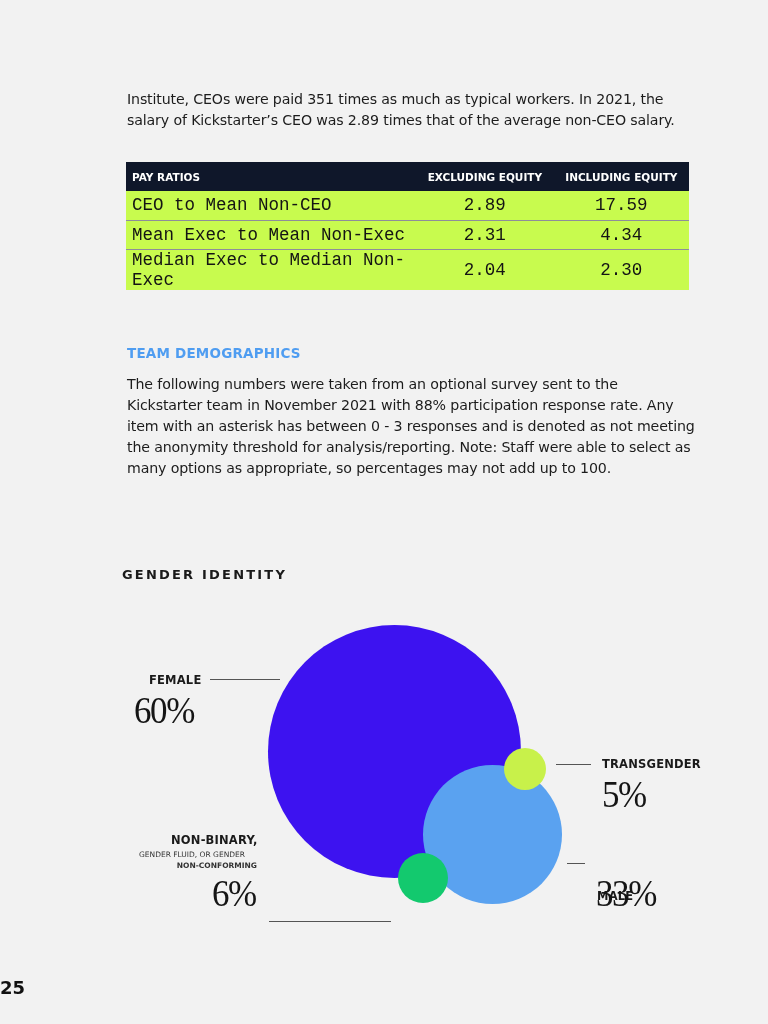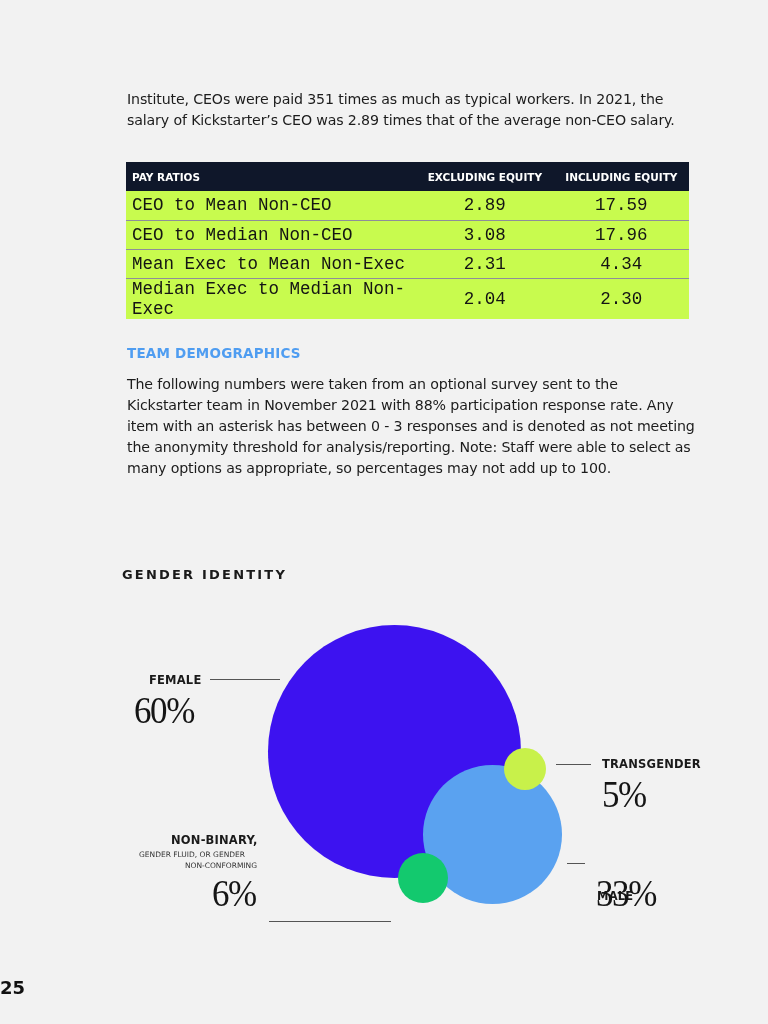--- a/index.html
+++ b/index.html
@@ -94,25 +94,20 @@
         <th class="num">INCLUDING EQUITY</th>
       </tr>
     </thead>
     <tbody>
       <tr>
         <td class="label">CEO to Mean Non-CEO</td>
         <td class="num">2.89</td>
         <td class="num">17.59</td>
       </tr>
       <tr>
-        <td class="label">CEO to Median Non-CEO</td>
-        <td class="num">3.08</td>
-        <td class="num">17.96</td>
-      </tr>
-      <tr>
         <td class="label">Mean Exec to Mean Non-Exec</td>
         <td class="num">2.31</td>
         <td class="num">4.34</td>
       </tr>
       <tr>
         <td class="label">Median Exec to Median Non-Exec</td>
         <td class="num">2.04</td>
         <td class="num">2.30</td>
       </tr>
     </tbody>
@@ -136,19 +131,19 @@
     <div class="leader" style="left:556px; top:764px; width:35px;"></div>
     <span class="lbl" style="left:602px; top:757px;">TRANSGENDER</span>
     <span class="pct" style="left:602px; top:772px;">5%</span>
 
     <div class="leader" style="left:567px; top:863px; width:18px;"></div>
     <span class="lbl" style="left:597px; top:857px;margin-top:32px;">MALE</span>
     <span class="pct" style="left:596px; top:871px;">33%</span>
 
     <span class="lbl" style="left:171px; top:833px;">NON-BINARY,</span>
     <span class="sublbl" style="left:128px; top:849px; width:117px;">GENDER FLUID, OR GENDER</span>
-    <span class="sublbl" style="left:140px; top:860px; width:117px;">NON-CONFORMING</span>
+    <span class="sublbl" style="left:140px; top:860px; width:117px;font-weight:bold;">NON-CONFORMING</span>
     <span class="pct" style="left:212px; top:871px;">6%</span>
     <div class="leader" style="left:269px; top:921px; width:122px;"></div>
   </div>
 
   <div class="page-number">25</div>
 </div>
 
 </body></html>

